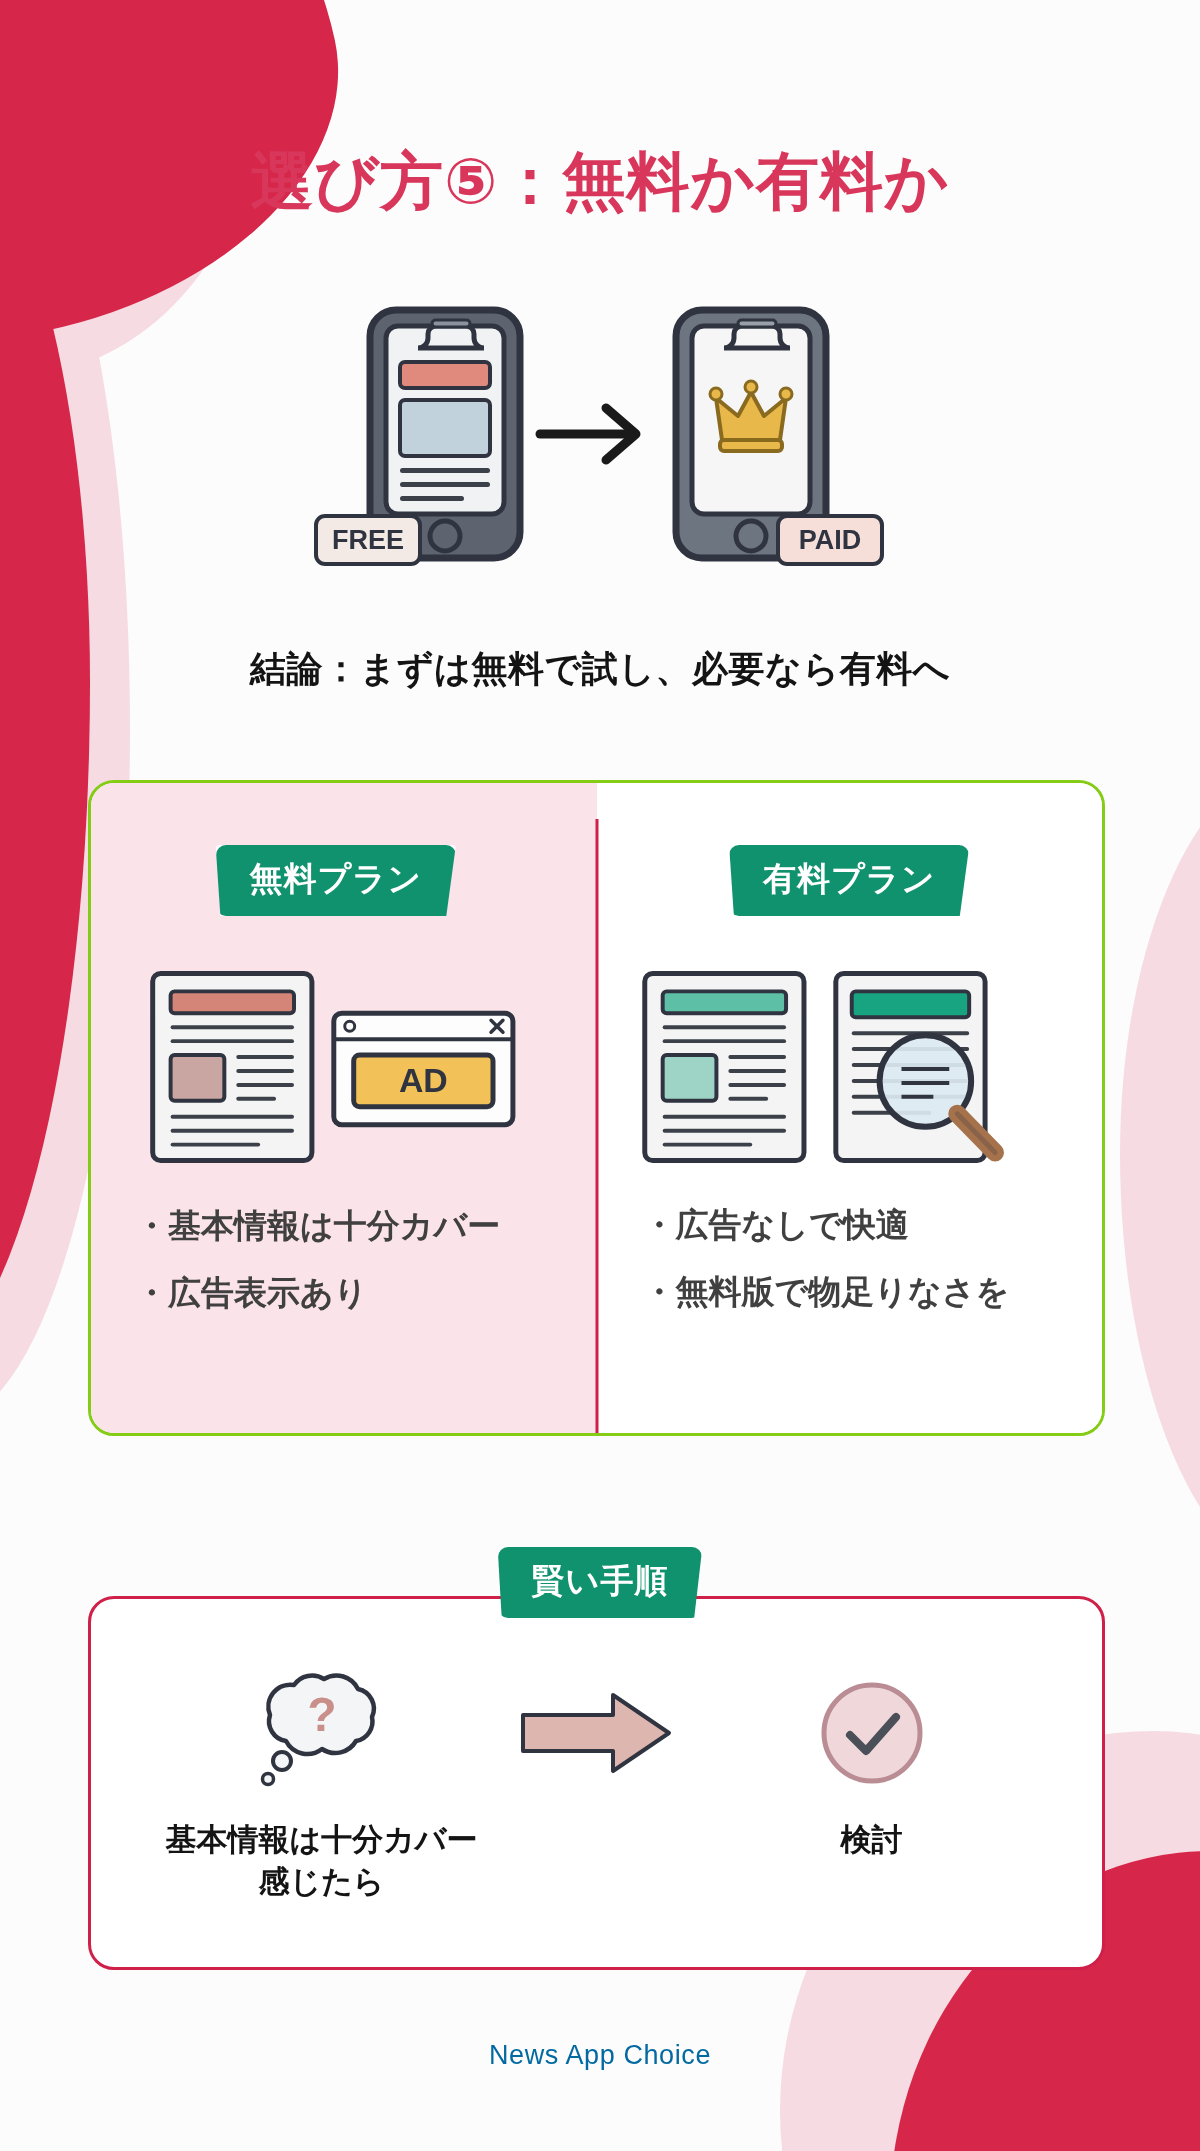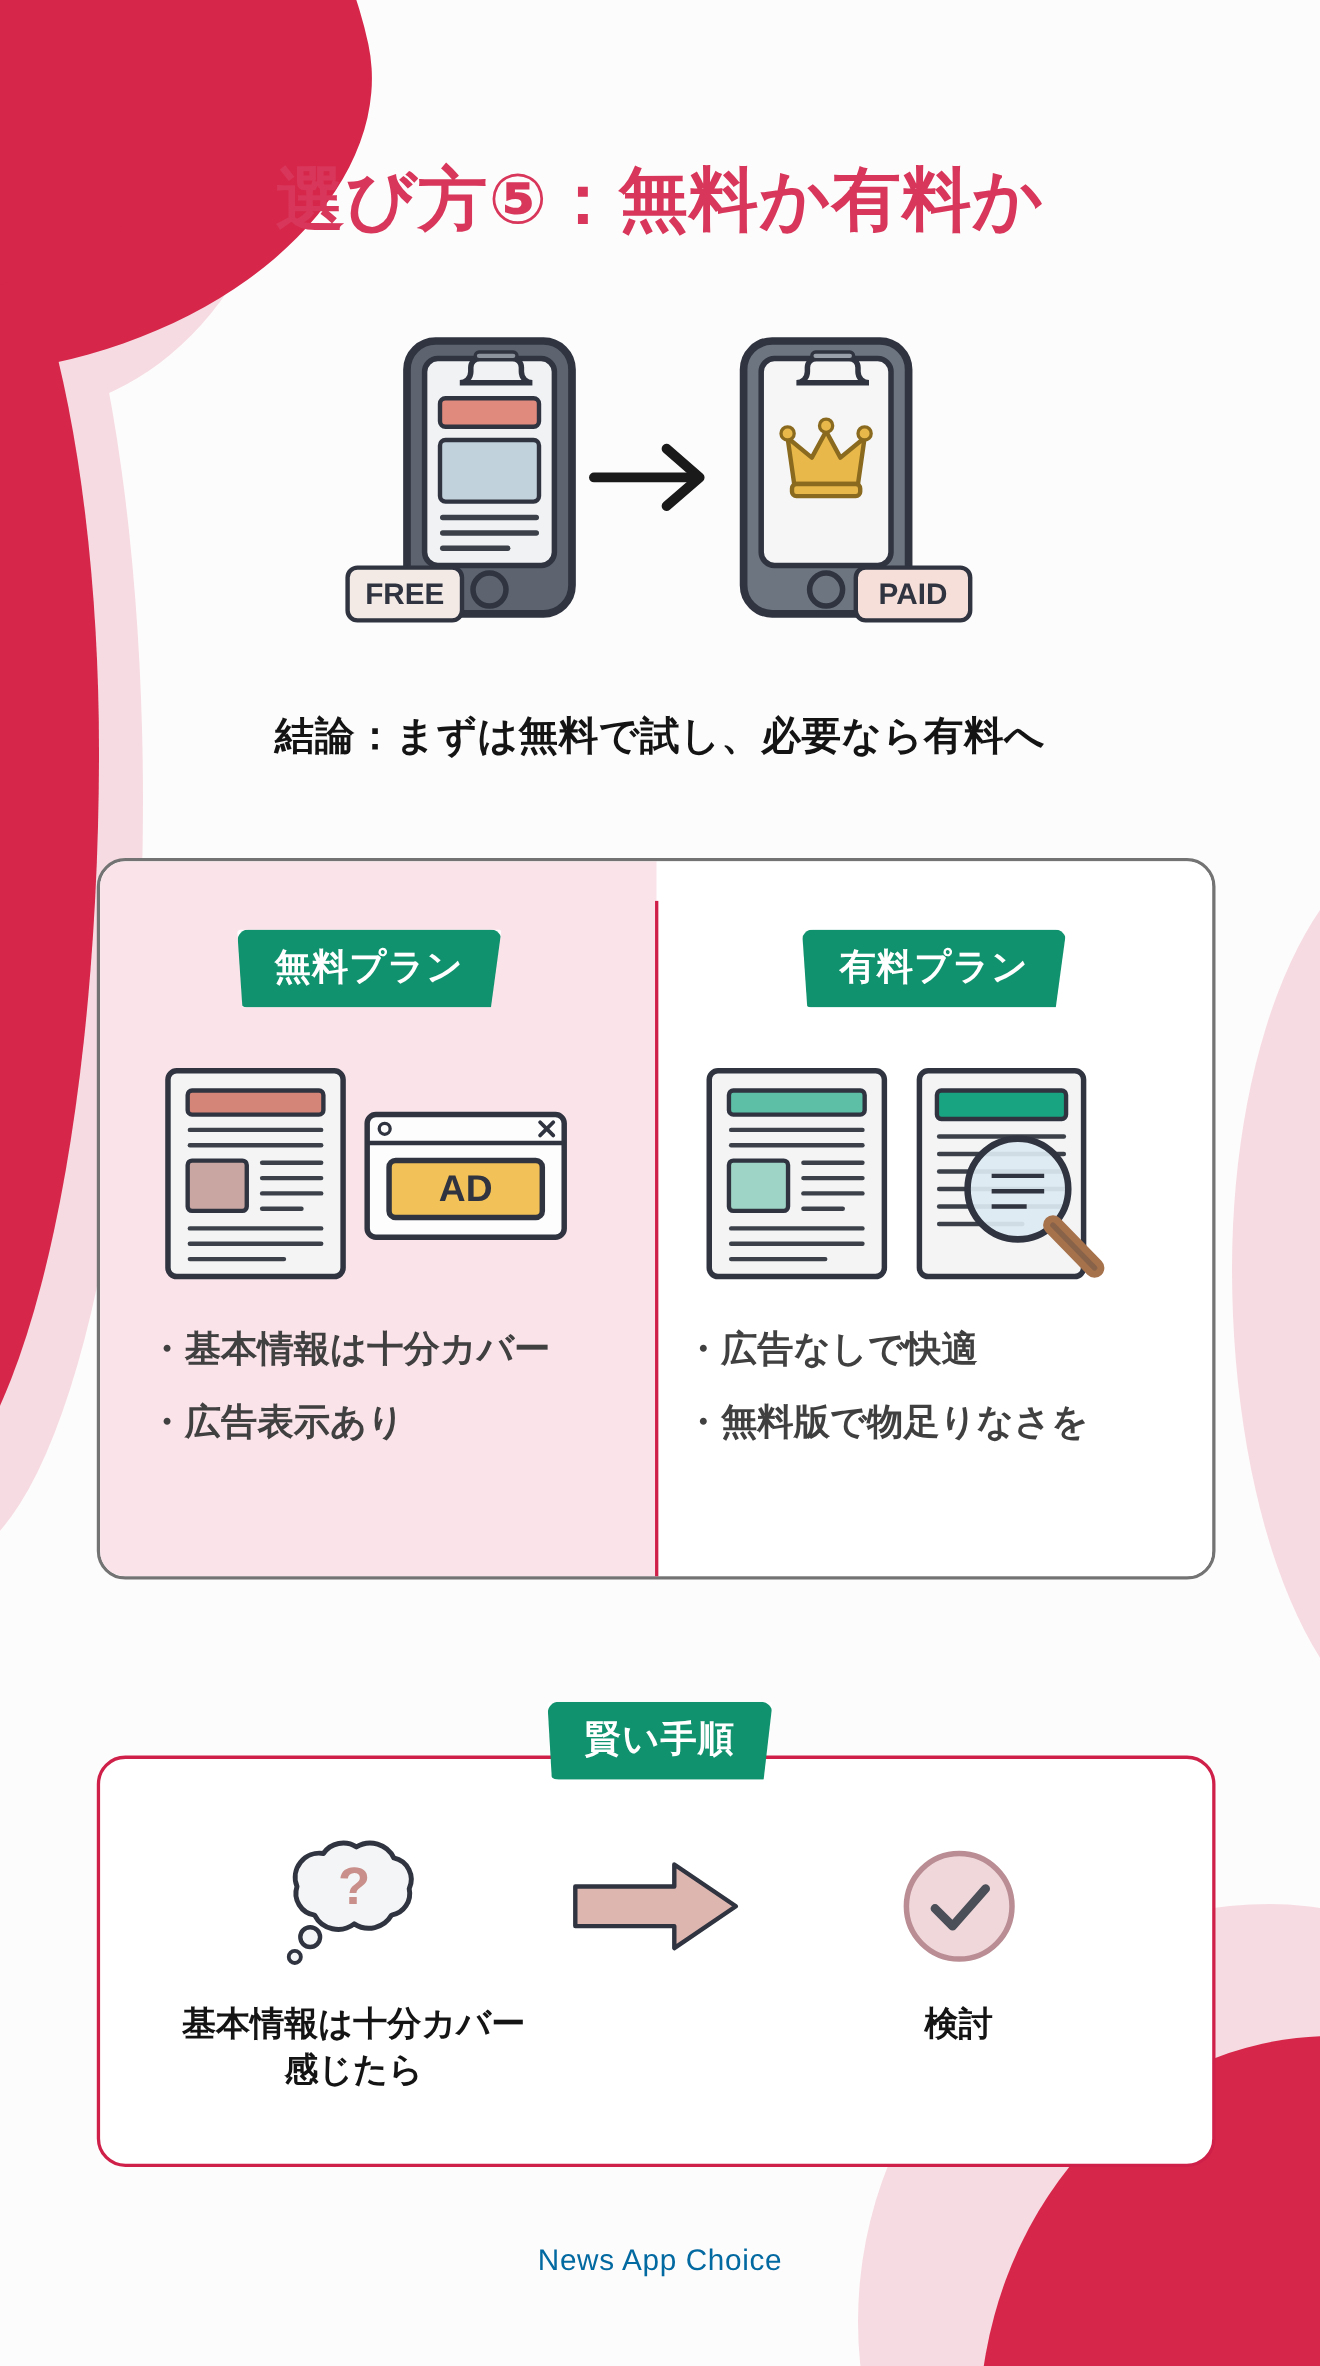--- a/index.html
+++ b/index.html
@@ -91,21 +91,21 @@
     text-align: center;
     font-size: 36px; font-weight: 700; color: #141414;
     letter-spacing: 0.5px;
     white-space: nowrap;
   }
 
   
   .compare-card {
     position: absolute; top: 780px; left: 88px;
     width: 1017px; height: 656px;
-    border: 3px solid #737373;
+    border: 3px solid #84cc16;
     border-radius: 26px;
     overflow: hidden;
     background: #ffffff;
     display: flex;
   }
   .pane { position: relative; width: 50%; height: 100%; }
   .pane-free { background: #fae3e9; }
   .pane-paid { background: #ffffff; }
   .pane-divider {
     position: absolute; top: 36px; left: 50%;
@@ -130,21 +130,21 @@
   }
   .tag-wrap { position: absolute; top: 62px; width: 100%; text-align: center; }
   .tag-wrap.left-shift { padding-right: 16px; }
 
   .illus { position: absolute; top: 176px; width: 100%; height: 216px; }
 
   .bullets {
     position: absolute; top: 426px; width: 100%;
     padding-left: 44px;
   }
-  .pane-paid .bullets { padding-left: 26px; }
+  .pane-paid .bullets { padding-left: 46px; font-family: Liberation Serif, serif; }
   .bullet {
     font-size: 33px; font-weight: 700; color: #404040;
     line-height: 1.0;
     margin-bottom: 34px;
     white-space: nowrap;
   }
 
   
   .steps-card {
     position: absolute; top: 1596px; left: 88px;

